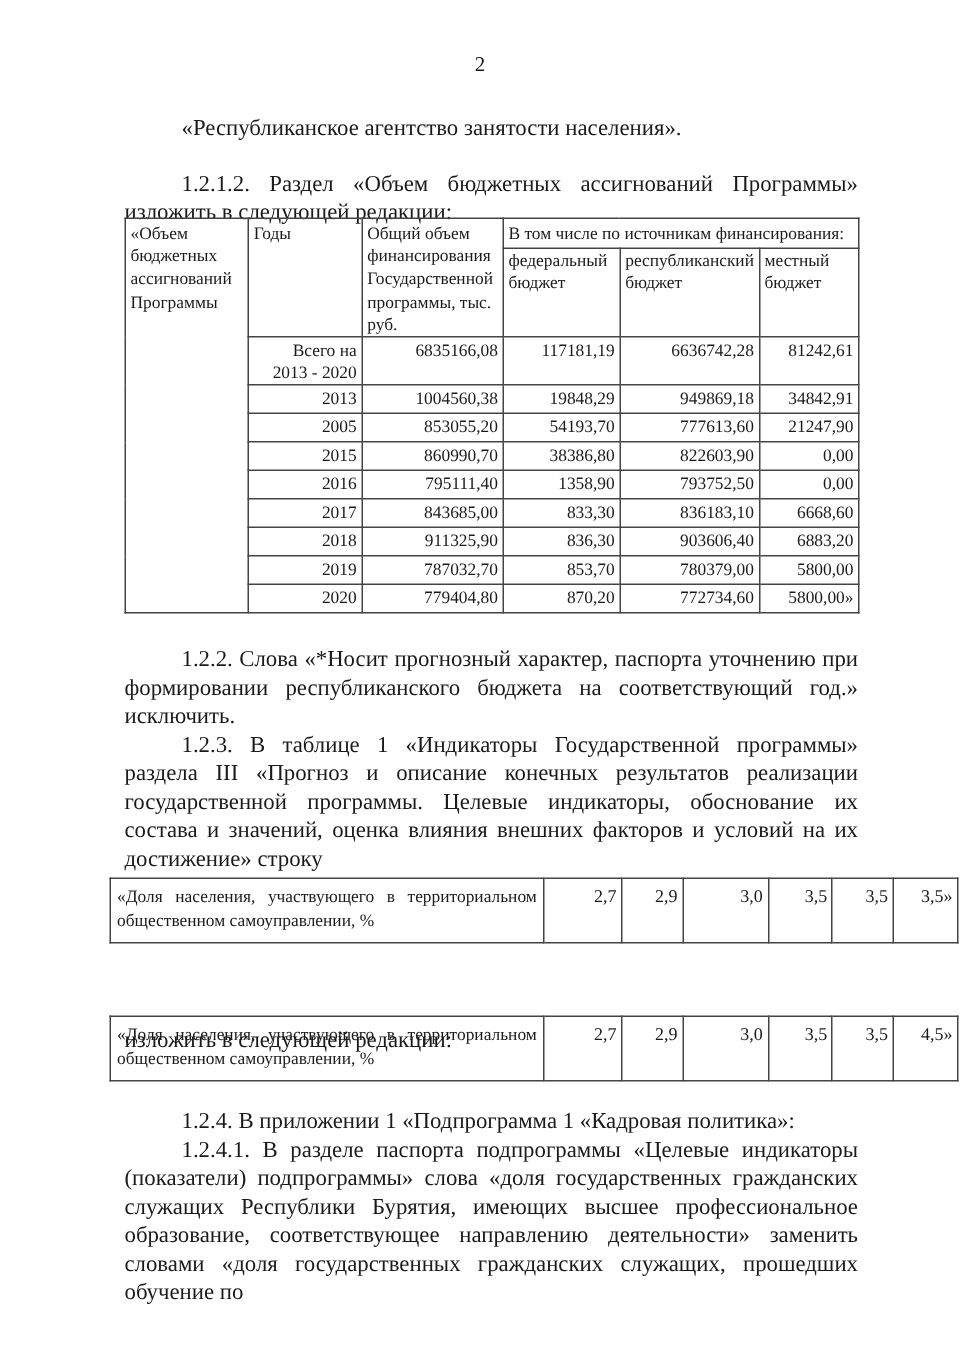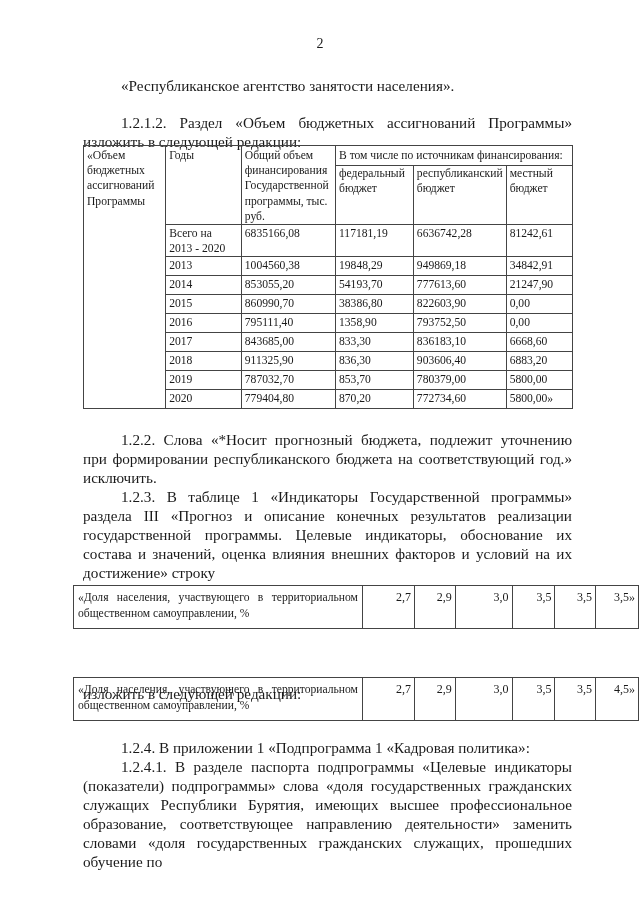--- a/index.html
+++ b/index.html
@@ -15,21 +15,21 @@
   .para {
     position: absolute; left: 83px; width: 489px;
     font-size: 15.2px; line-height: 19px; text-align: justify;
     text-align-last: left;
   }
   .para .ind { display: inline-block; width: 38px; }
   table { border-collapse: collapse; position: absolute; }
   td { border: 1px solid #444; vertical-align: top; padding: 0 3px; font-size: 11.6px; line-height: 15.2px; }
   .budget { left: 83px; top: 145px; width: 490px; }
   .budget .c { text-align: left; }
-  .budget td.num { text-align: left; height: 17px; padding-top: 1px; }
+  .budget td.num { text-align: right; height: 17px; padding-top: 1px; }
   .ind-table { left: 73px; width: 566px; }
   .ind-table td { height: 38px; padding-top: 4px; }
   .ind-table td.label { width: 240px; text-align: justify; text-align-last: left; padding-left: 4px; padding-right: 4px; font-size: 11.6px; line-height: 16px; }
   .ind-table td.v { text-align: right; font-size: 12px; }
 </style>
 </head>
 <body>
 
 <div class="page-num">2</div>
 
@@ -66,21 +66,21 @@
     <td class="num">81242,61</td>
   </tr>
   <tr>
     <td class="num">2013</td>
     <td class="num">1004560,38</td>
     <td class="num">19848,29</td>
     <td class="num">949869,18</td>
     <td class="num">34842,91</td>
   </tr>
   <tr>
-    <td class="num">2014</td>
+    <td class="num">2005</td>
     <td class="num">853055,20</td>
     <td class="num">54193,70</td>
     <td class="num">777613,60</td>
     <td class="num">21247,90</td>
   </tr>
   <tr>
     <td class="num">2015</td>
     <td class="num">860990,70</td>
     <td class="num">38386,80</td>
     <td class="num">822603,90</td>
@@ -117,21 +117,21 @@
   <tr>
     <td class="num">2020</td>
     <td class="num">779404,80</td>
     <td class="num">870,20</td>
     <td class="num">772734,60</td>
     <td class="num">5800,00»</td>
   </tr>
 </tbody>
   </table>
 
-<div class="para" style="top:430px;"><span class="ind"></span><span>1.2.2. Слова «*Носит прогнозный бюджета, подлежит уточнению при формировании республиканского бюджета на соответствующий год.» исключить.</span></div>
+<div class="para" style="top:430px;"><span class="ind"></span><span>1.2.2. Слова «*Носит прогнозный характер, паспорта уточнению при формировании республиканского бюджета на соответствующий год.» исключить.</span></div>
 
 <div class="para" style="top:487px;"><span class="ind"></span><span>1.2.3. В таблице 1 «Индикаторы Государственной программы» раздела III «Прогноз и описание конечных результатов реализации государственной программы. Целевые индикаторы, обоснование их состава и значений, оценка влияния внешних факторов и условий на их достижение» строку</span></div>
 
 <table class="ind-table" style="top:585px;">
   <tbody>
       <tr>
     <td class="label">«Доля населения, участвующего в территориальном общественном самоуправлении, %</td>
     <td class="v" style="width:38px">2,7</td>
     <td class="v" style="width:28px">2,9</td>
     <td class="v" style="width:42px">3,0</td>

